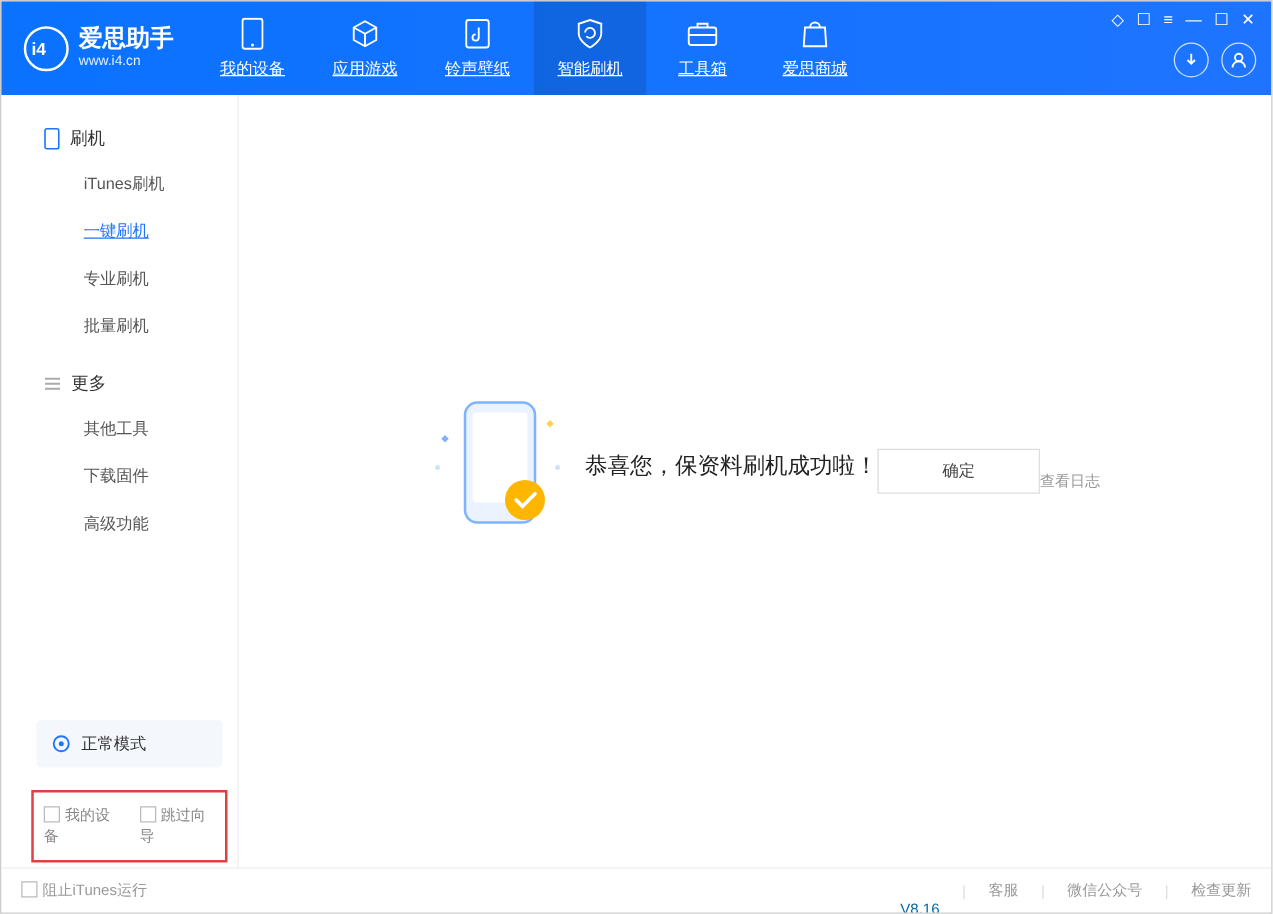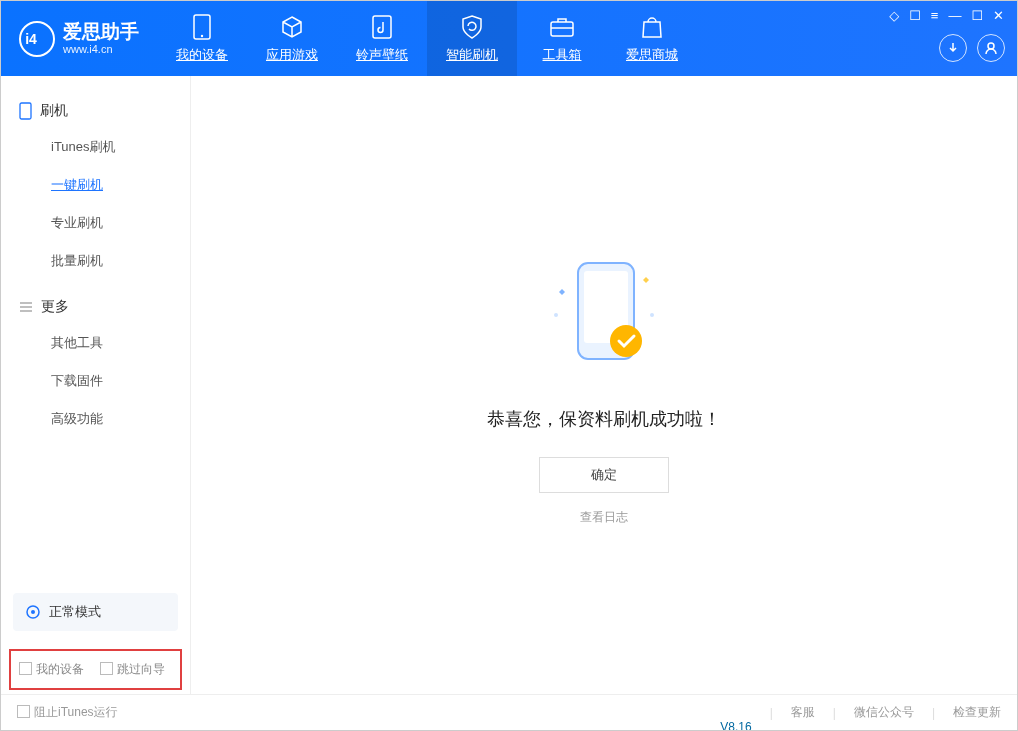--- a/index.html
+++ b/index.html
@@ -18,35 +18,35 @@
 .nav-item.active { background: rgba(0,0,0,.12); }
 .nav-icon { width: 26px; height: 26px; margin-bottom: 6px; display:flex;align-items:center;justify-content:center; }
 
 .header-right { margin-left: auto; display: flex; align-items: center; padding-right: 12px; gap: 10px; }
 .win-controls { display: flex; gap: 10px; font-size: 13px; position: absolute; top: 8px; right: 14px; color: #fff; }
 .win-controls span { cursor: pointer; }
 .hdr-circle { width: 28px; height: 28px; border: 1.5px solid rgba(255,255,255,.8); border-radius: 50%; display:flex;align-items:center;justify-content:center;cursor:pointer;margin-top:18px; }
 
 
 .body { display: flex; height: 618px; }
-.sidebar { width: 190px; border-right: 1px solid #eee; padding-top: 18px; display:flex;flex-direction:column; }
+.sidebar { width: 190px; border-right: 1px solid #eee; padding-top: 18px; display:flex;flex-direction:column;padding-left:16px; }
 .side-group-title { display: flex; align-items: center; padding: 8px 18px; font-size: 14px; color: #333; gap:8px;}
 .side-item { padding: 10px 18px 10px 50px; font-size: 13px; color: #555; cursor: pointer; }
 .side-item.active { color: #1e74ff; text-decoration: underline; }
 
 .device-box { margin: 8px 12px; background: #f4f7fb; border-radius: 4px; padding: 10px 12px; font-size: 13px; color:#333; display:flex;align-items:center;gap:8px;}
 .device-box.iphone { flex-direction: column; align-items: flex-start; gap:4px; }
 .device-badge { background:#dde9fb;color:#1e74ff;font-size:11px;padding:1px 8px;border-radius:10px;margin-top:4px;}
 .device-sub { color:#aaa;font-size:11px;margin-top:2px;}
 
 .bottom-check-row { border: 2px solid #e04040; margin: 10px 8px 4px; padding: 10px 8px; display:flex; gap:16px; font-size:12px; color:#888;}
 .chk { width:13px;height:13px;border:1px solid #bbb;display:inline-block;margin-right:4px;vertical-align:-2px;}
 
 
-.main { flex: 1; display: flex; flex-direction: column; align-items: center; justify-content: center; }
+.main { flex: 1; display: flex; flex-direction: row; align-items: center; justify-content: center; }
 .phone-illus { margin-bottom: 22px; position:relative;}
 .msg { font-size: 18px; color: #222; margin-bottom: 26px; }
 .ok-btn { width: 130px; height: 36px; border: 1px solid #ddd; background:#fff; font-size:13px; color:#444; cursor:pointer; margin-bottom: 16px;}
 .log-link { font-size: 12px; color: #999; cursor: pointer; }
 
 
 .footer { height: 36px; border-top: 1px solid #eee; display: flex; align-items: center; padding: 0 16px; font-size: 12px; color: #999; }
 .footer-right { margin-left: auto; display:flex; align-items:center; gap:18px;}
 .footer-right .sep { color:#ddd;}
 .foot-link{cursor:pointer;}

